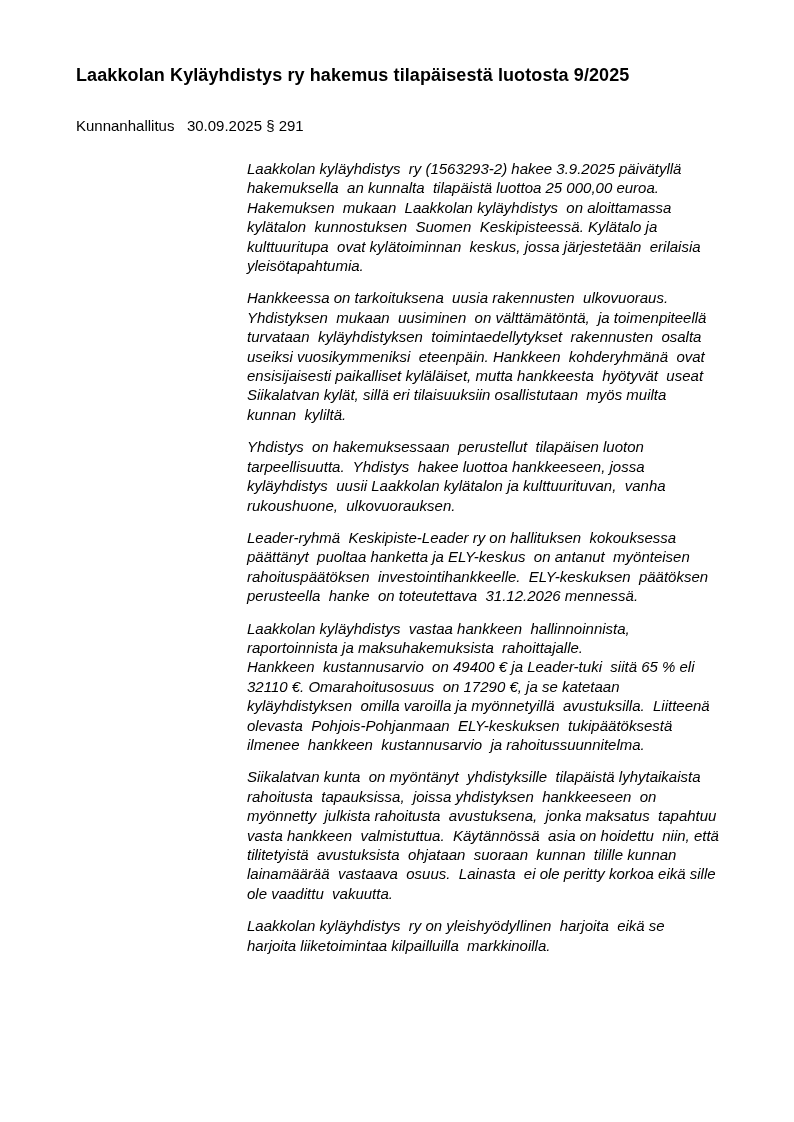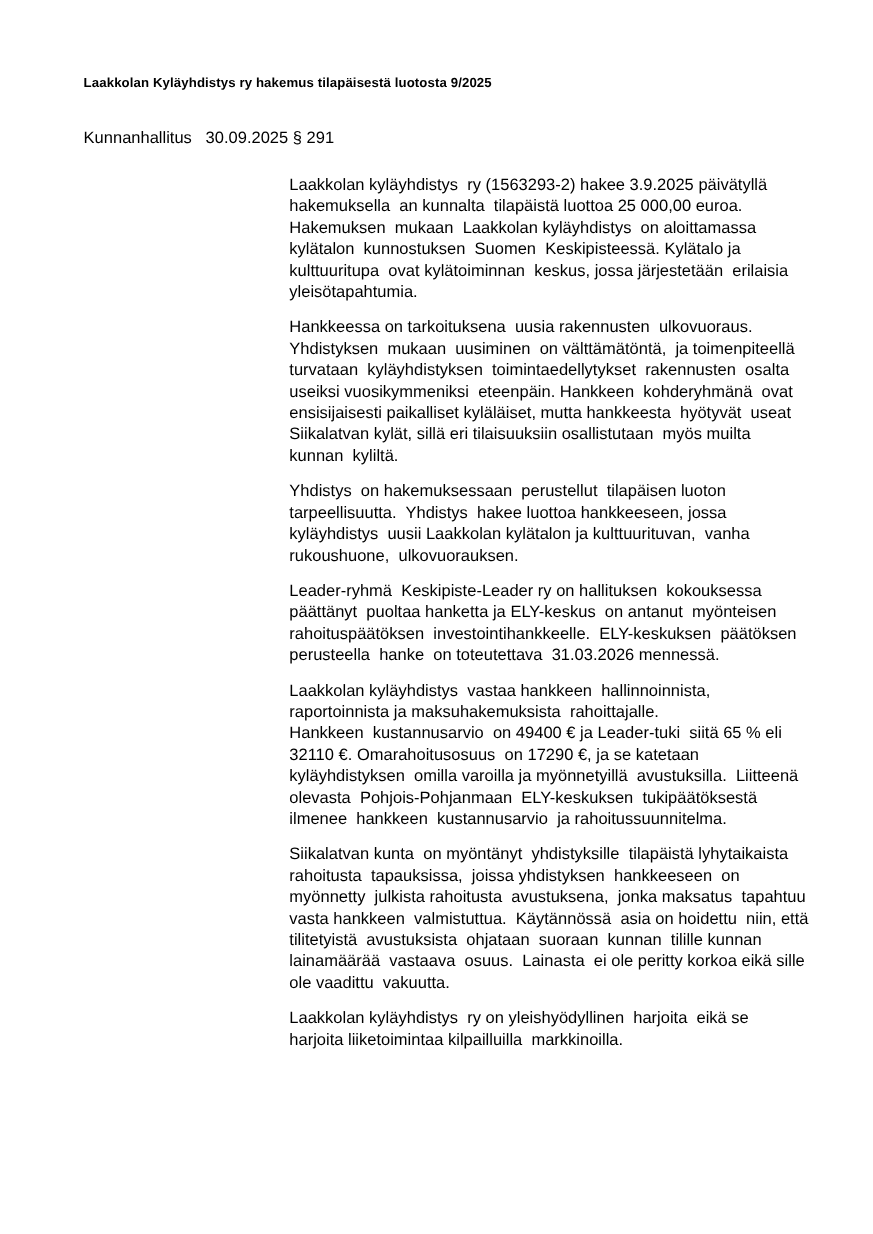--- a/index.html
+++ b/index.html
@@ -19,43 +19,44 @@
     overflow: hidden;
   }
   .doc-header {
     position: absolute;
     left: 76px;
     top: 66px;
     width: 660px;
   }
   .doc-title {
     margin: 0;
-    font-size: 12px;
+    font-size: 18px;
     font-weight: bold;
     line-height: 19px;
     letter-spacing: 0.1px;
     white-space: pre-wrap;
   }
   .committee-line {
     margin: 31px 0 0 0;
     font-size: 15px;
     line-height: 19px;
     white-space: pre-wrap;
   }
   .doc-body {
     position: absolute;
     left: 247px;
     top: 159px;
     width: 510px;
   }
   .doc-body p {
-    margin: 0 0 13px 16px;
+    margin: 0 0 13px 0;
     font-size: 15px;
     line-height: 19.4px;
     white-space: pre-wrap; 
+    font-style: italic;
   }
 </style>
 </head>
 <body>
 
 <div class="page">
 
   <div class="doc-header">
     <h1 class="doc-title">Laakkolan Kyläyhdistys ry hakemus tilapäisestä luotosta 9/2025</h1>
     <div class="committee-line">Kunnanhallitus   30.09.2025 § 291</div>
@@ -75,21 +76,21 @@
 ensisijaisesti paikalliset kyläläiset, mutta hankkeesta  hyötyvät  useat
 Siikalatvan kylät, sillä eri tilaisuuksiin osallistutaan  myös muilta
 kunnan  kyliltä.</p>
     <p>Yhdistys  on hakemuksessaan  perustellut  tilapäisen luoton
 tarpeellisuutta.  Yhdistys  hakee luottoa hankkeeseen, jossa
 kyläyhdistys  uusii Laakkolan kylätalon ja kulttuurituvan,  vanha
 rukoushuone,  ulkovuorauksen.</p>
     <p>Leader-ryhmä  Keskipiste-Leader ry on hallituksen  kokouksessa
 päättänyt  puoltaa hanketta ja ELY-keskus  on antanut  myönteisen
 rahoituspäätöksen  investointihankkeelle.  ELY-keskuksen  päätöksen
-perusteella  hanke  on toteutettava  31.03.2026 mennessä.</p>
+perusteella  hanke  on toteutettava  31.12.2026 mennessä.</p>
     <p>Laakkolan kyläyhdistys  vastaa hankkeen  hallinnoinnista,
 raportoinnista ja maksuhakemuksista  rahoittajalle.
 Hankkeen  kustannusarvio  on 49400 € ja Leader-tuki  siitä 65 % eli
 32110 €. Omarahoitusosuus  on 17290 €, ja se katetaan
 kyläyhdistyksen  omilla varoilla ja myönnetyillä  avustuksilla.  Liitteenä
 olevasta  Pohjois-Pohjanmaan  ELY-keskuksen  tukipäätöksestä
 ilmenee  hankkeen  kustannusarvio  ja rahoitussuunnitelma.</p>
     <p>Siikalatvan kunta  on myöntänyt  yhdistyksille  tilapäistä lyhytaikaista
 rahoitusta  tapauksissa,  joissa yhdistyksen  hankkeeseen  on
 myönnetty  julkista rahoitusta  avustuksena,  jonka maksatus  tapahtuu

